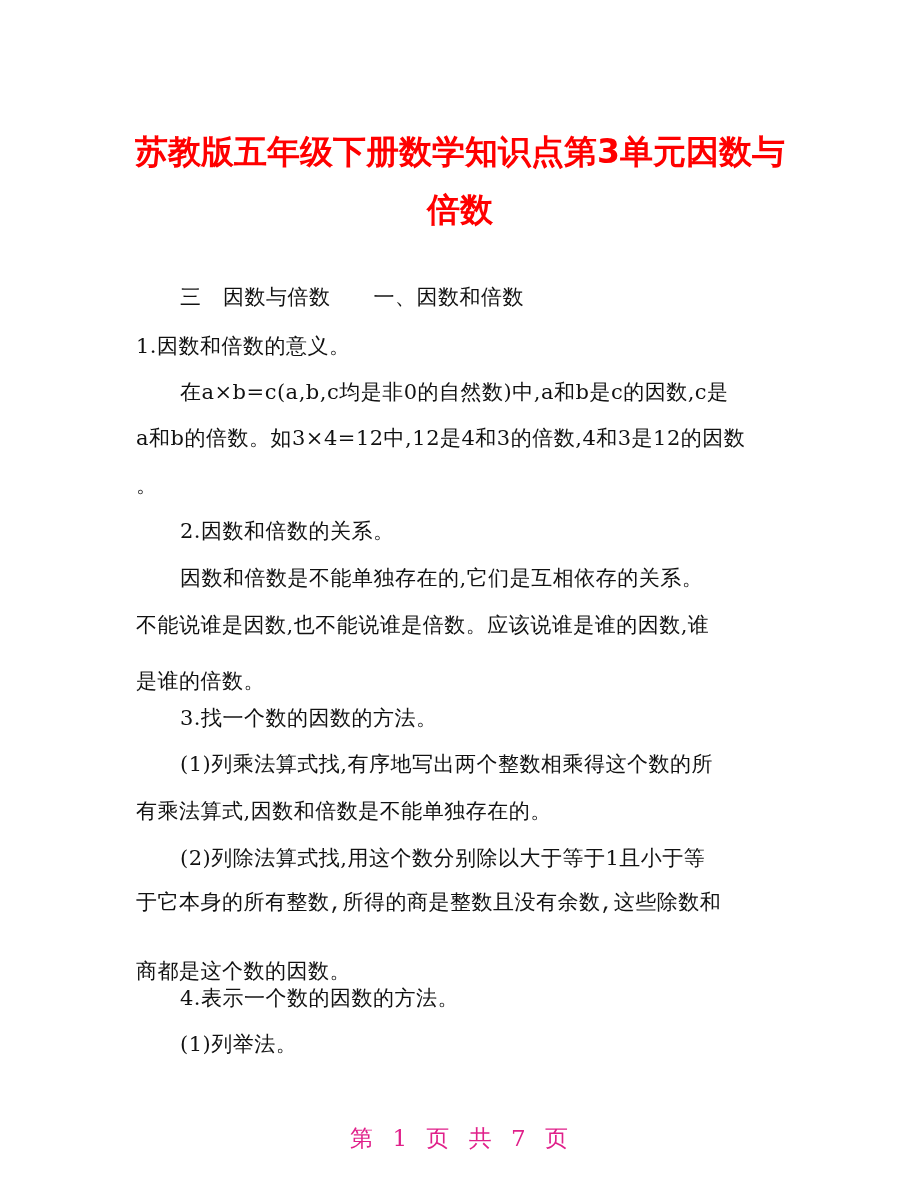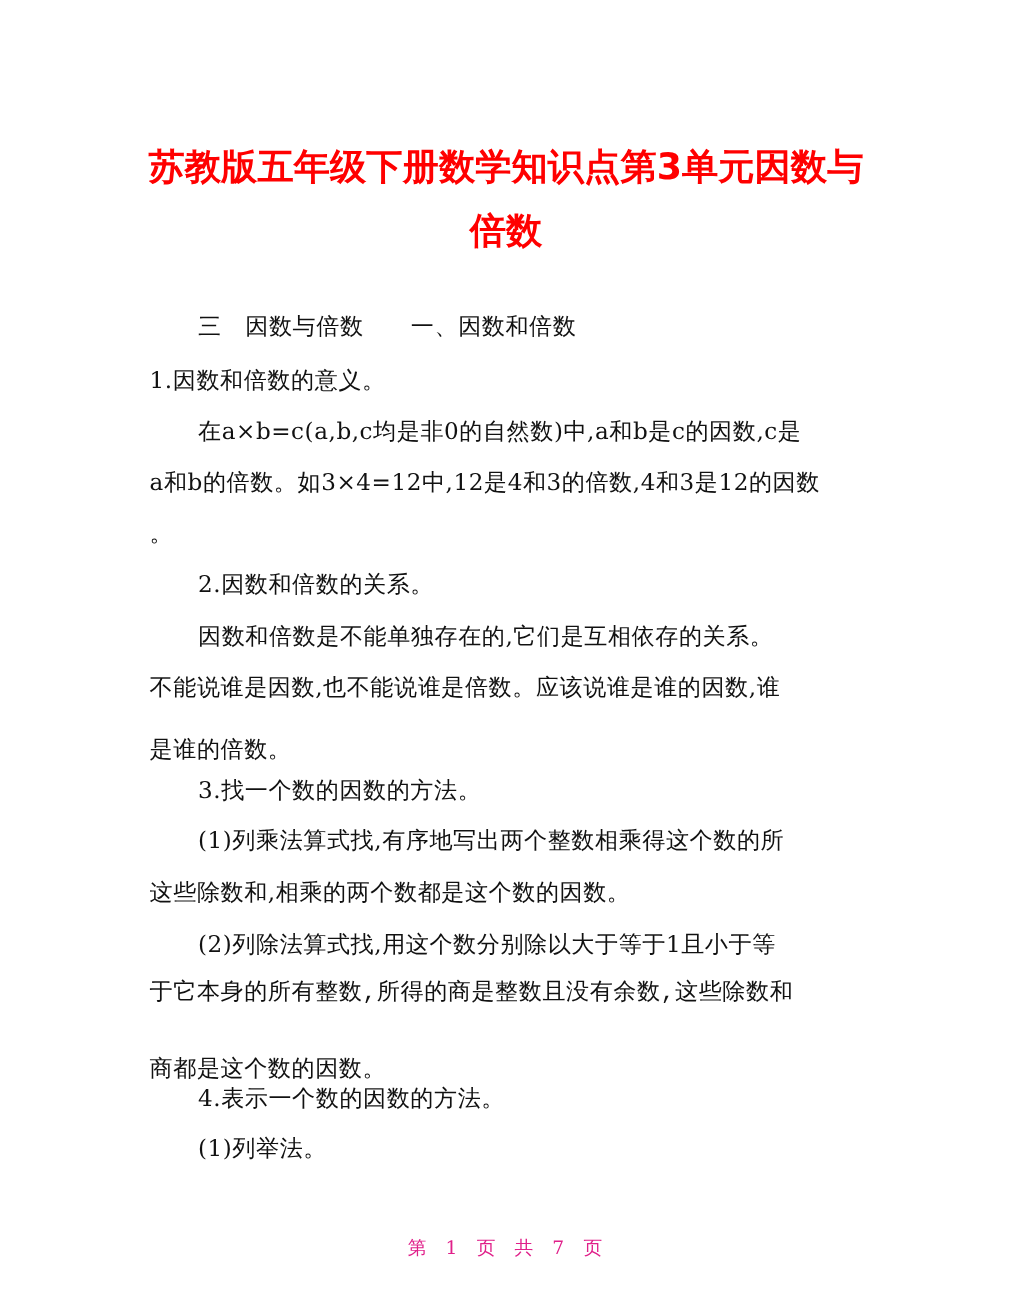--- a/index.html
+++ b/index.html
@@ -42,21 +42,21 @@
       white-space: nowrap;
       letter-spacing: 0.5px;
     }
     .indent { left: 180px; }
     .footer {
       position: absolute;
       top: 1112px;
       left: 0;
       width: 920px;
       text-align: center;
-      font-size: 17px;
+      font-size: 23px;
       color: #e0208a;
       letter-spacing: 2px;
     }
     .footer span { margin: 0 4px; }
   </style>
 </head>
 <body>
 
 <div class="page">
 
@@ -69,21 +69,21 @@
   <div class="line" style="top:320px;">1.因数和倍数的意义。</div>
   <div class="line indent" style="top:366px;">在a×b=c(a,b,c均是非0的自然数)中,a和b是c的因数,c是</div>
   <div class="line" style="top:412px;">a和b的倍数。如3×4=12中,12是4和3的倍数,4和3是12的因数</div>
   <div class="line" style="top:459px;">。</div>
   <div class="line indent" style="top:505px;">2.因数和倍数的关系。</div>
   <div class="line indent" style="top:552px;">因数和倍数是不能单独存在的,它们是互相依存的关系。</div>
   <div class="line" style="top:599px;">不能说谁是因数,也不能说谁是倍数。应该说谁是谁的因数,谁</div>
   <div class="line" style="top:645px;margin-top:10px;">是谁的倍数。</div>
   <div class="line indent" style="top:692px;">3.找一个数的因数的方法。</div>
   <div class="line indent" style="top:738px;">(1)列乘法算式找,有序地写出两个整数相乘得这个数的所</div>
-  <div class="line" style="top:785px;">这些除数和,相乘的两个数都是这个数的因数。</div>
+  <div class="line" style="top:785px;">有乘法算式,因数和倍数是不能单独存在的。</div>
   <div class="line indent" style="top:832px;">(2)列除法算式找,用这个数分别除以大于等于1且小于等</div>
   <div class="line" style="top:878px;font-family:Liberation Mono, monospace;">于它本身的所有整数,所得的商是整数且没有余数,这些除数和</div>
   <div class="line" style="top:925px;margin-top:20px;">商都是这个数的因数。</div>
   <div class="line indent" style="top:972px;">4.表示一个数的因数的方法。</div>
   <div class="line indent" style="top:1018px;">(1)列举法。</div>
 
   <div class="footer">
     <span>第</span>
     <span>1</span>
     <span>页</span>

